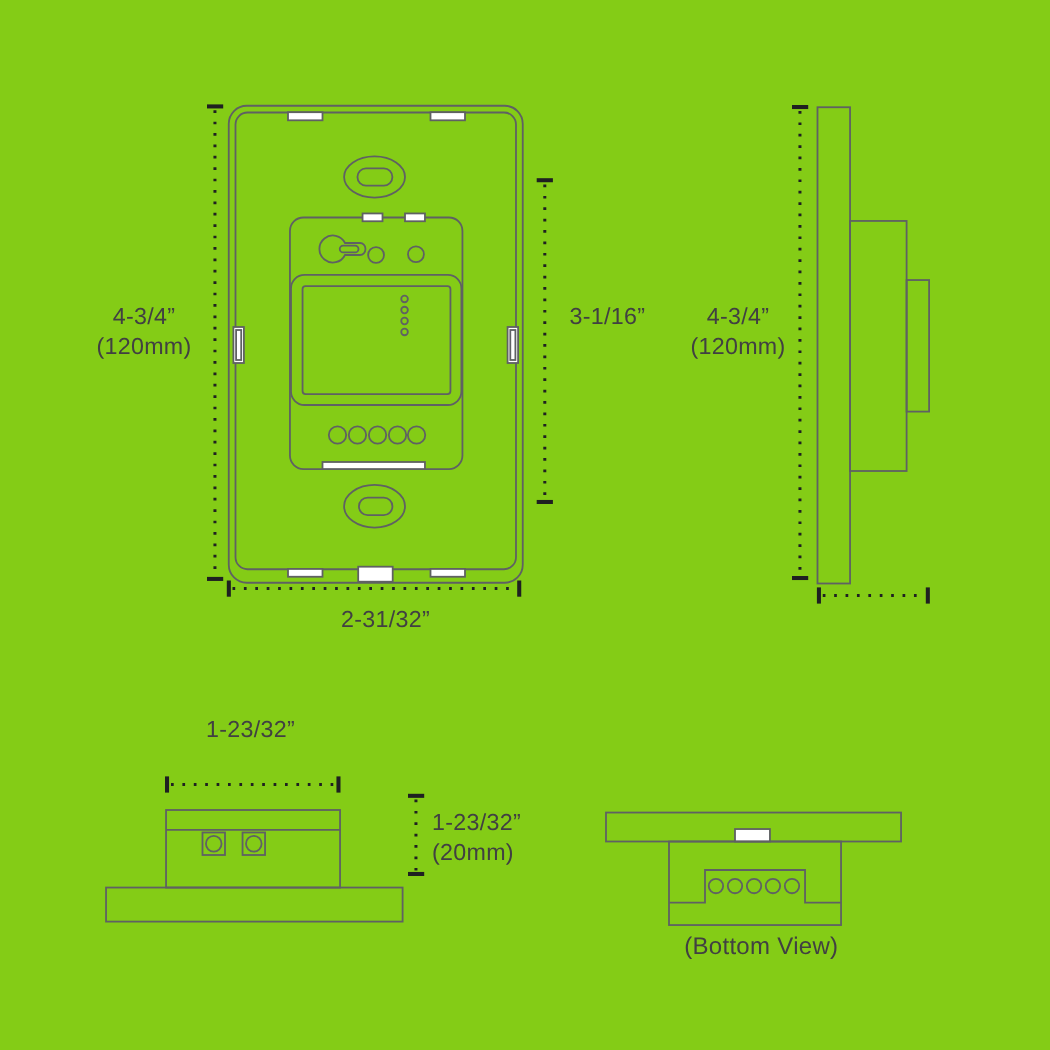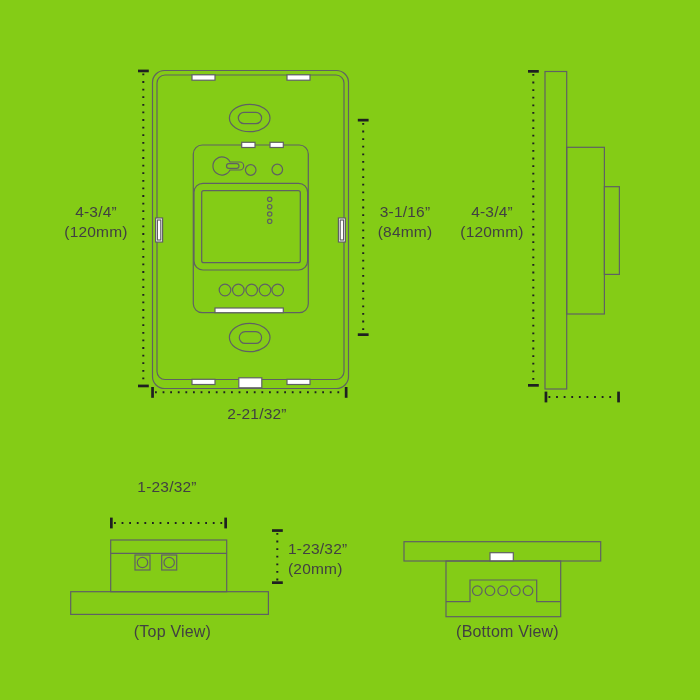--- a/index.html
+++ b/index.html
@@ -143,39 +143,37 @@
   </g>
 </svg>
 
 <div class="dim-label" style="left:36px;top:202px;width:120px">
   <div>4-3/4”</div>
   <div>(120mm)</div>
 </div>
 
 <div class="dim-label" style="left:345px;top:202px;width:120px">
   <div>3-1/16”</div>
-  <div>(84mm)</div>
 </div>
 
 <div class="dim-label" style="left:197px;top:404px;width:120px">
-  <div>2-21/32”</div>
+  <div>2-31/32”</div>
 </div>
 
 <div class="dim-label" style="left:432px;top:202px;width:120px">
   <div>4-3/4”</div>
   <div>(120mm)</div>
 </div>
 
 
 <div class="dim-label" style="left:107px;top:477px;width:120px">
   <div>1-23/32”</div>
 </div>
 
 <div class="dim-label left-align" style="left:288px;top:539px;width:90px">
   <div>1-23/32”</div>
   <div>(20mm)</div>
 </div>
 
-<div class="caption" style="left:112px;top:622px;width:121px">(Top View)</div>
 
 <div class="caption" style="left:447px;top:622px;width:121px">(Bottom View)</div>
 
 </div>
 
 </body></html>

